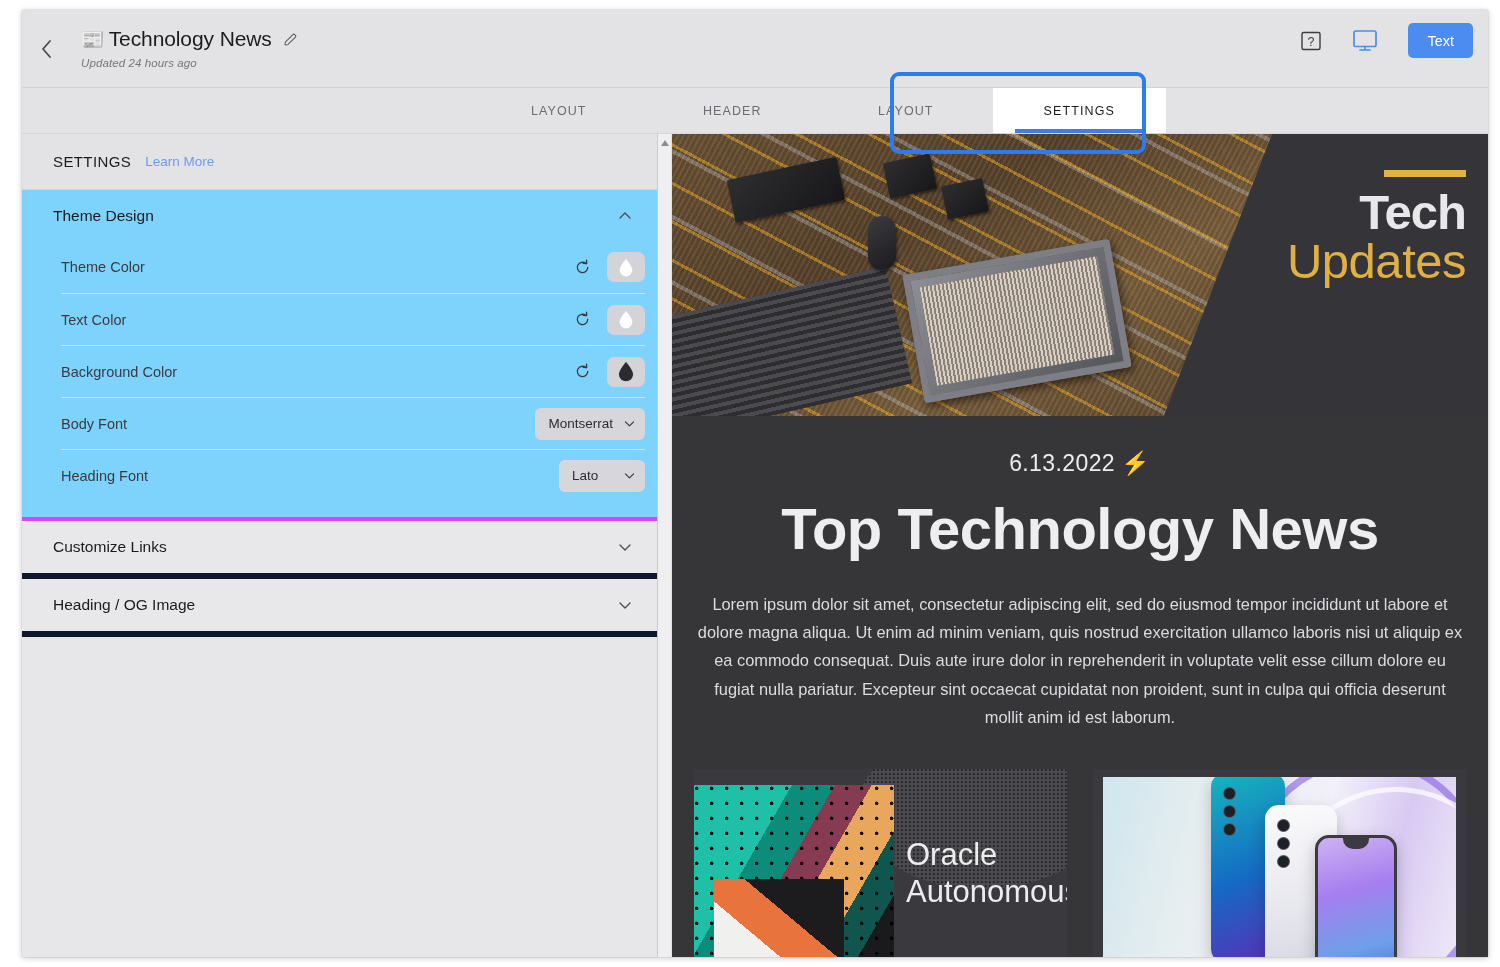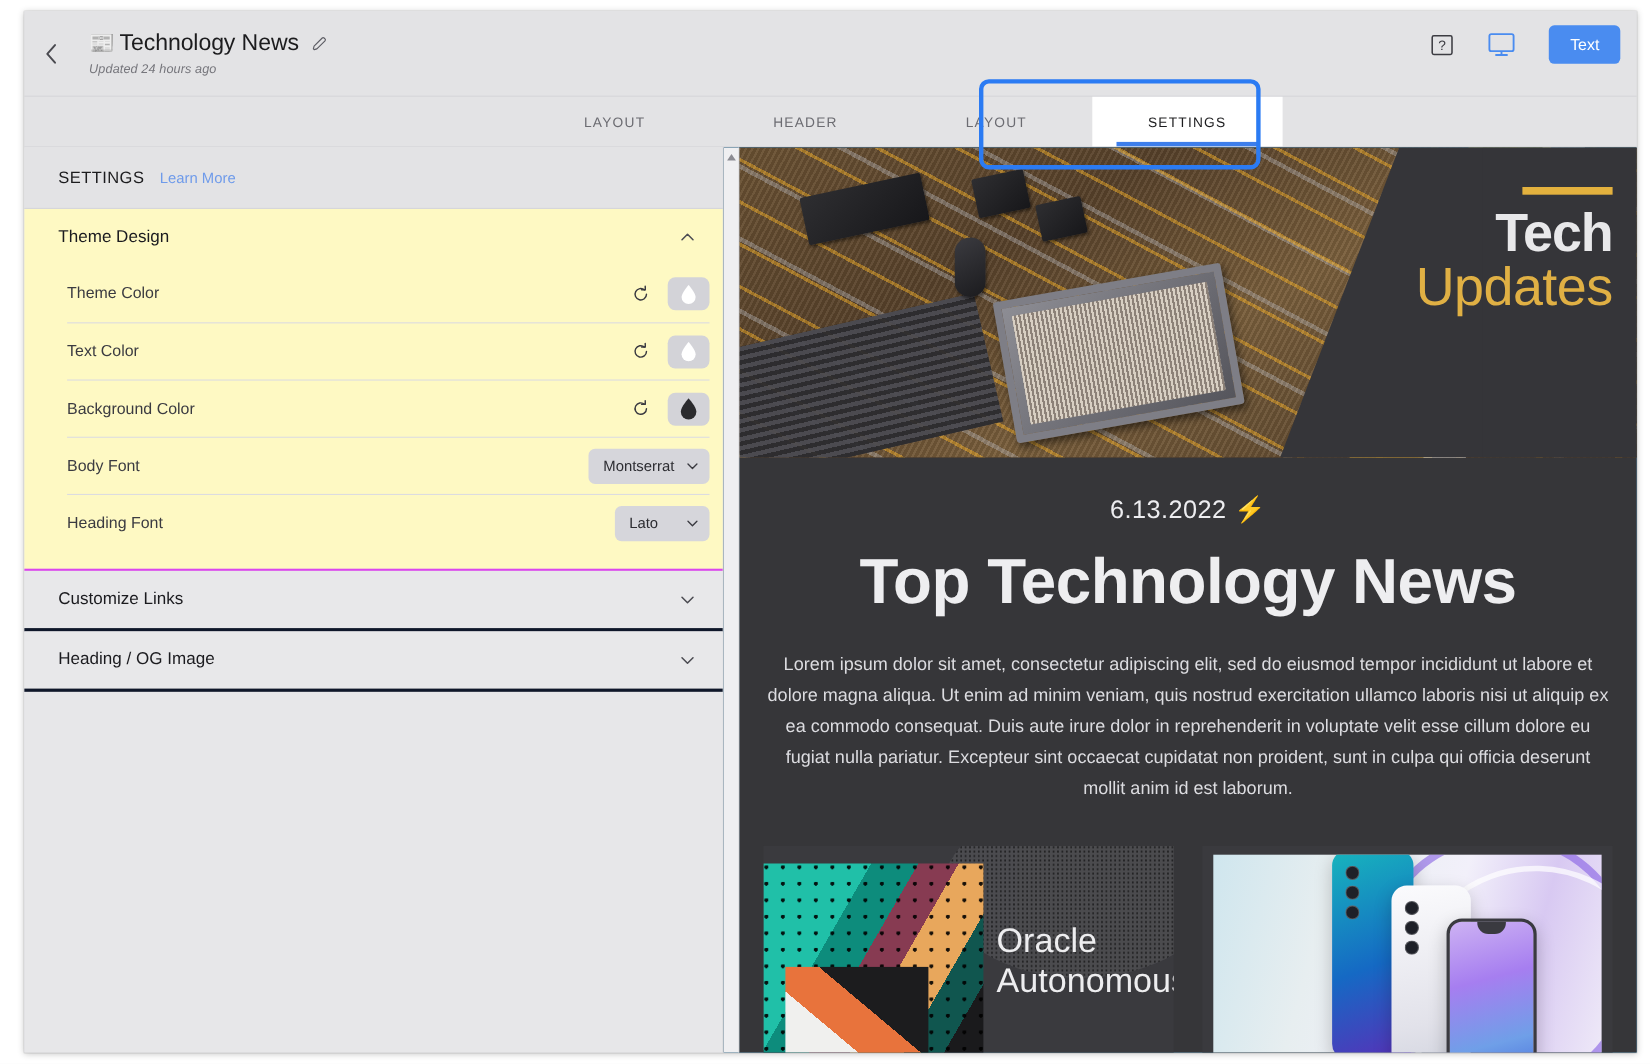--- a/index.html
+++ b/index.html
@@ -115,22 +115,22 @@
     background: #e3e3e5;
   }
   #settings-label {
     font-size: 15px; color: #1c1c1e; letter-spacing: .4px;
   }
   #learn-more {
     font-size: 13.5px; color: #6f9bea; cursor: pointer;
   }
 
   .section {
-    background: #fef9c3;
-    border-bottom: 2px solid #d946ef;
+    background: #7dd3fc;
+    border-bottom: 4px solid #d946ef;
   }
   .section-head {
     height: 51px;
     display: flex; align-items: center; justify-content: space-between;
     padding: 0 24px 0 31px;
     cursor: pointer;
   }
   .section-title { font-size: 15.5px; color: #1b1b1f; }
   .chev { width: 16px; height: 16px; }
 
@@ -157,30 +157,30 @@
     min-width: 86px; height: 32px;
     background: #d6d6db; border-radius: 6px;
     display: flex; align-items: center; justify-content: space-between;
     padding: 0 9px 0 13px; gap: 10px;
     font-size: 13.5px; color: #2c2c31;
     cursor: pointer;
   }
 
   .collapsed-section {
     background: #e8e8ea;
-    border-bottom: 3px solid #0f172a;
+    border-bottom: 6px solid #0f172a;
   }
   .collapsed-section .section-head { height: 52px; }
   #sidebar-spacer { background: #e7e7e9; height: 180px; }
 
   
   #preview-wrap {
     flex: 1;
     position: relative;
-    background: #0c4a6e;
+    background: #a3a3a3;
     overflow: hidden;
   }
   #preview-scrollbar {
     position: absolute; left: 0; top: 0; bottom: 0;
     width: 14px; background: #efeff1;
     border-right: 1px solid #e0e0e3;
     z-index: 5;
   }
   #scroll-up-arrow {
     position: absolute; top: 4px; left: 2px;

